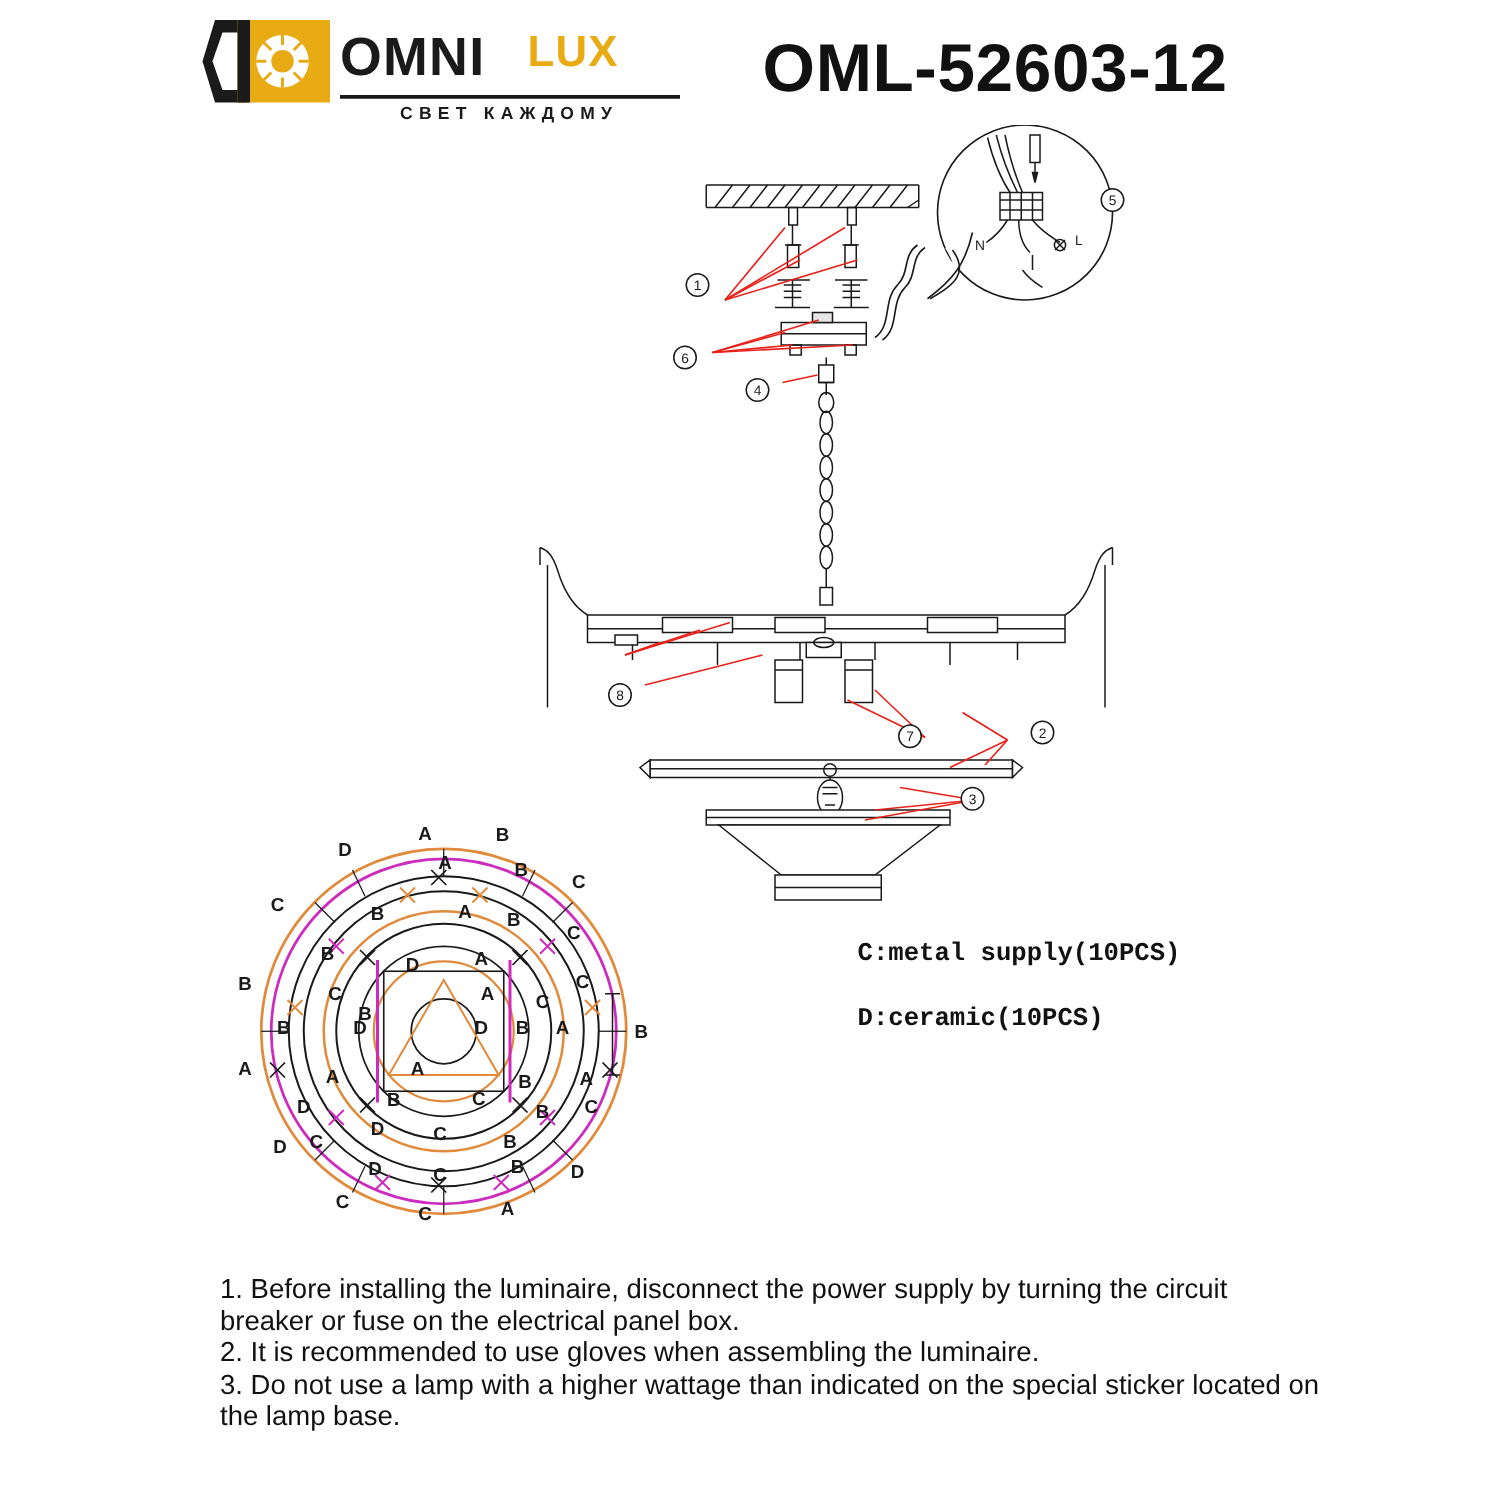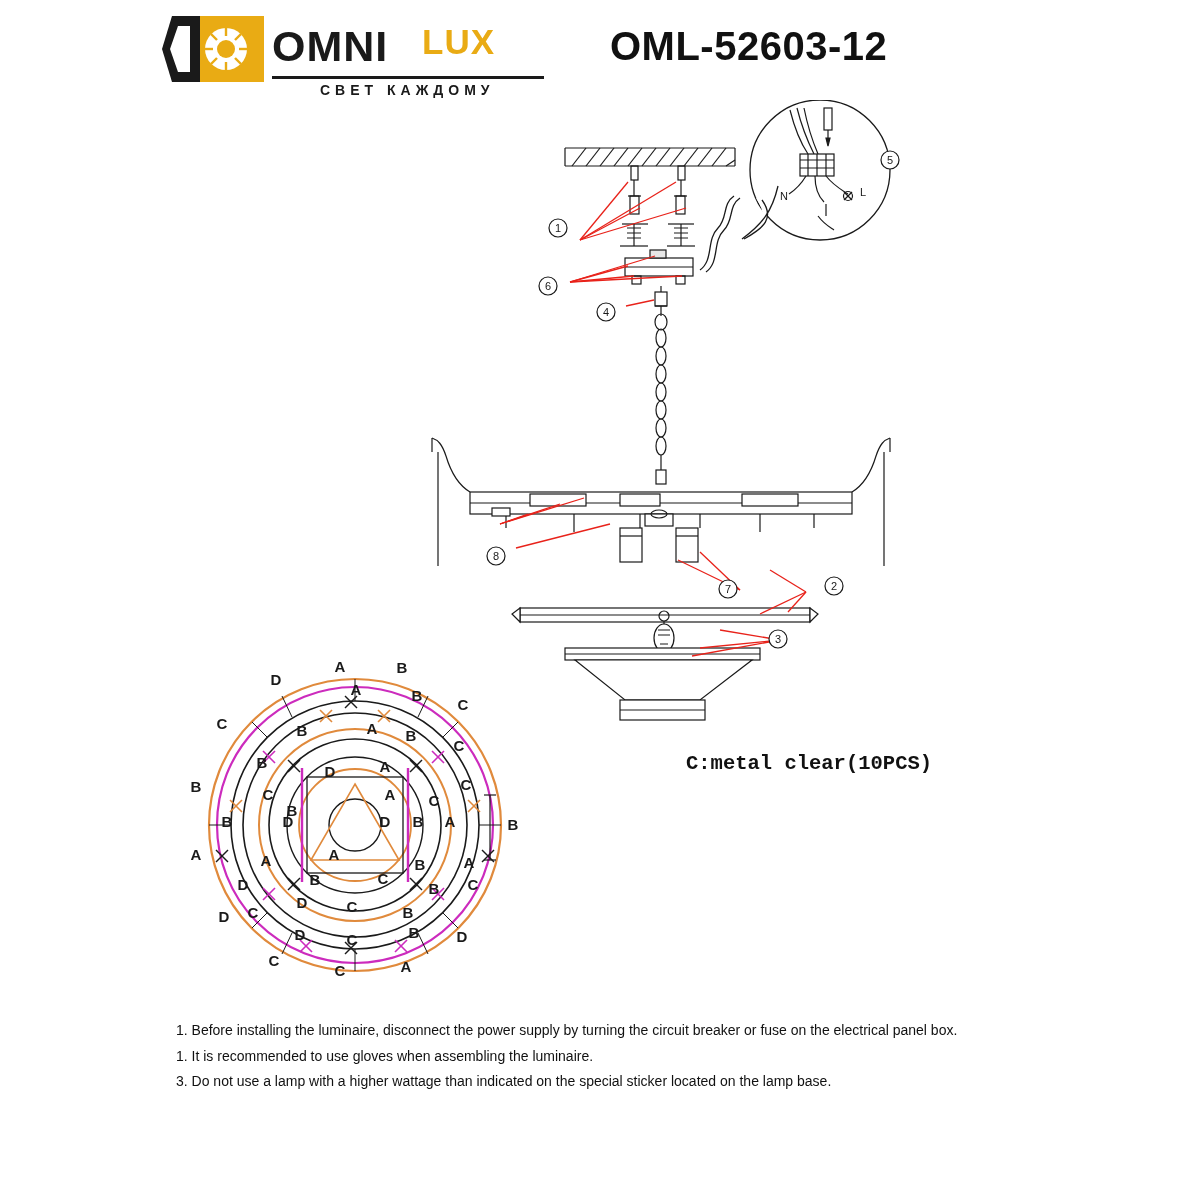--- a/index.html
+++ b/index.html
@@ -76,21 +76,21 @@
     top: 68px;
     font-size: 14px;
     letter-spacing: 5px;
     font-weight: bold;
     color: #1a1a1a;
   }
   .model-code {
     position: absolute;
     left: 610px;
     top: 24px;
-    font-size: 40px;
+    font-size: 54px;
     font-weight: bold;
     letter-spacing: 0.5px;
     color: #111;
   }
 
   
   .legend {
     position: absolute;
     left: 686px;
     top: 752px;
@@ -104,21 +104,21 @@
     margin-bottom: 29px;
     white-space: nowrap;
   }
 
   
   .notes {
     position: absolute;
     left: 176px;
     top: 1018px;
     width: 880px;
-    font-size: 14px;
+    font-size: 22px;
     line-height: 25.5px;
     color: #111;
   }
   .notes p { margin: 0; }
 
   
   .diagram {
     position: absolute;
     left: 0;
     top: 100px;
@@ -500,22 +500,23 @@
           <text x="274" y="866">C</text>
           <text x="340" y="876">C</text>
           <text x="406" y="872">A</text>
         </g>
 
       </g>
     </svg>
   </div>
 
   <div class="legend">
-    <div class="legend-item">C:metal clear(10PCS)</div>
+    <div class="legend-item">C:metal supply(10PCS)</div>
+    <div class="legend-item">D:ceramic(10PCS)</div>
   </div>
 
   <div class="notes">
     <p>1. Before installing the luminaire, disconnect the power supply by turning the circuit breaker or fuse on the electrical panel box.</p>
-    <p>1. It is recommended to use gloves when assembling the luminaire.</p>
+    <p>2. It is recommended to use gloves when assembling the luminaire.</p>
     <p>3. Do not use a lamp with a higher wattage than indicated on the special sticker located on the lamp base.</p>
   </div>
 
 </div>
 
 </body></html>

